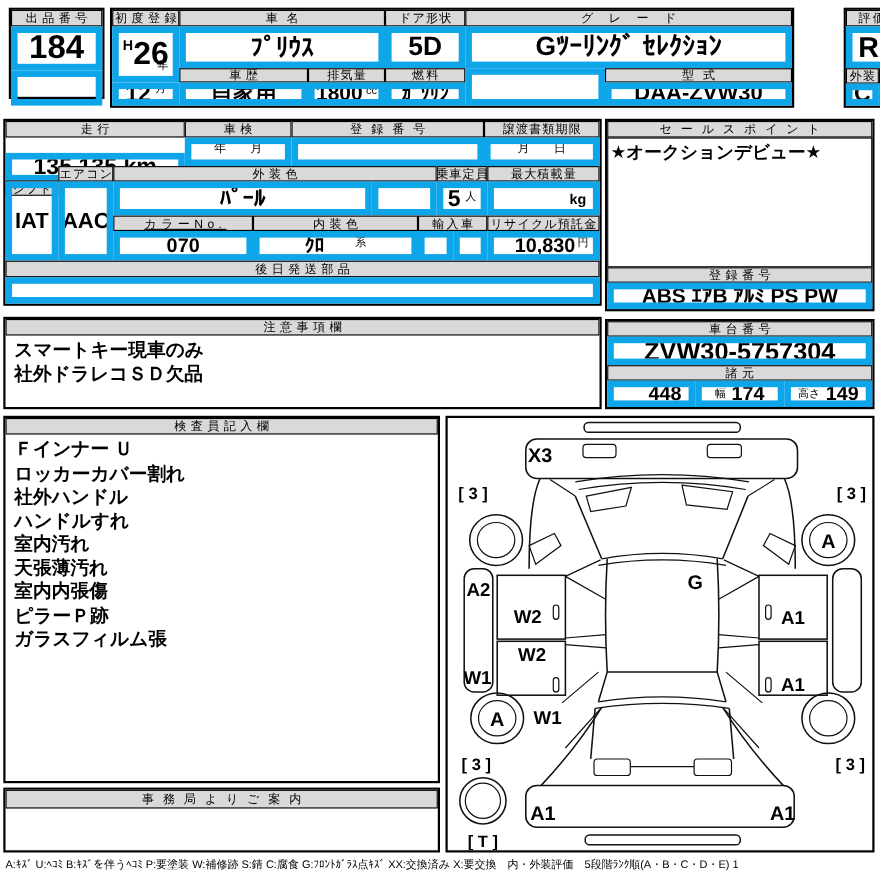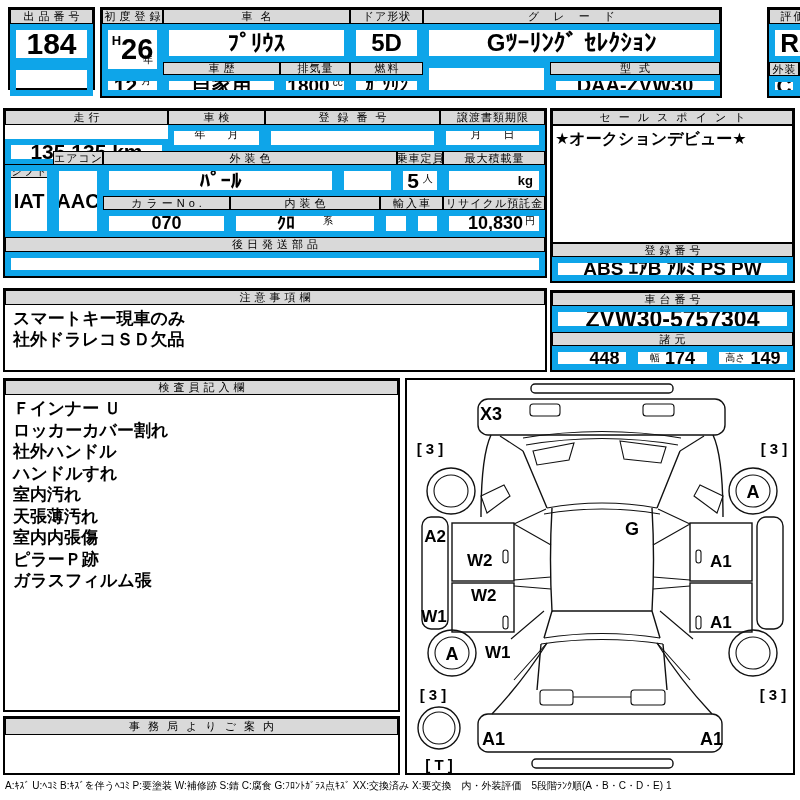--- a/index.html
+++ b/index.html
@@ -97,21 +97,21 @@
     <div class="v abs" style="left:48px;top:55px;width:50px;height:72px;font-size:20px;">AAC</div>
     <div class="v abs" style="left:333px;top:55px;width:59px;height:31px;"></div>
     <div class="v abs" style="left:392px;top:55px;width:46px;height:31px;">
       <span style="font-size:21px;">5</span>
         <span class="small" style="margin-left:4px;align-self:flex-end;padding-bottom:4px;">人</span>
     </div>
     <div class="v abs" style="left:438px;top:55px;width:102px;height:31px;justify-content:flex-end;padding-right:6px;font-weight:bold;font-size:13px;">
       <span>kg</span>
     </div>
 
-    <div class="h abs" style="left:98px;top:86px;width:127px;height:14px;">カラーNo.</div>
+    <div class="h abs" style="left:98px;top:86px;width:127px;height:14px;text-decoration:underline;">カラーNo.</div>
     <div class="h abs" style="left:225px;top:86px;width:150px;height:14px;">内装色</div>
     <div class="h sp2 abs" style="left:375px;top:86px;width:63px;height:14px;">輸入車</div>
     <div class="h sp0 abs" style="left:438px;top:86px;width:102px;height:14px;">リサイクル預託金</div>
 
     <div class="v abs" style="left:98px;top:100px;width:127px;height:27px;font-size:18px;">070</div>
     <div class="v abs" style="left:225px;top:100px;width:150px;height:27px;">
       <span style="font-size:18px;">ｸﾛ</span>
         <span class="small" style="margin-left:28px;align-self:flex-end;padding-bottom:3px;">系</span>
     </div>
     <div class="v abs" style="left:375px;top:100px;width:32px;height:27px;"></div>

